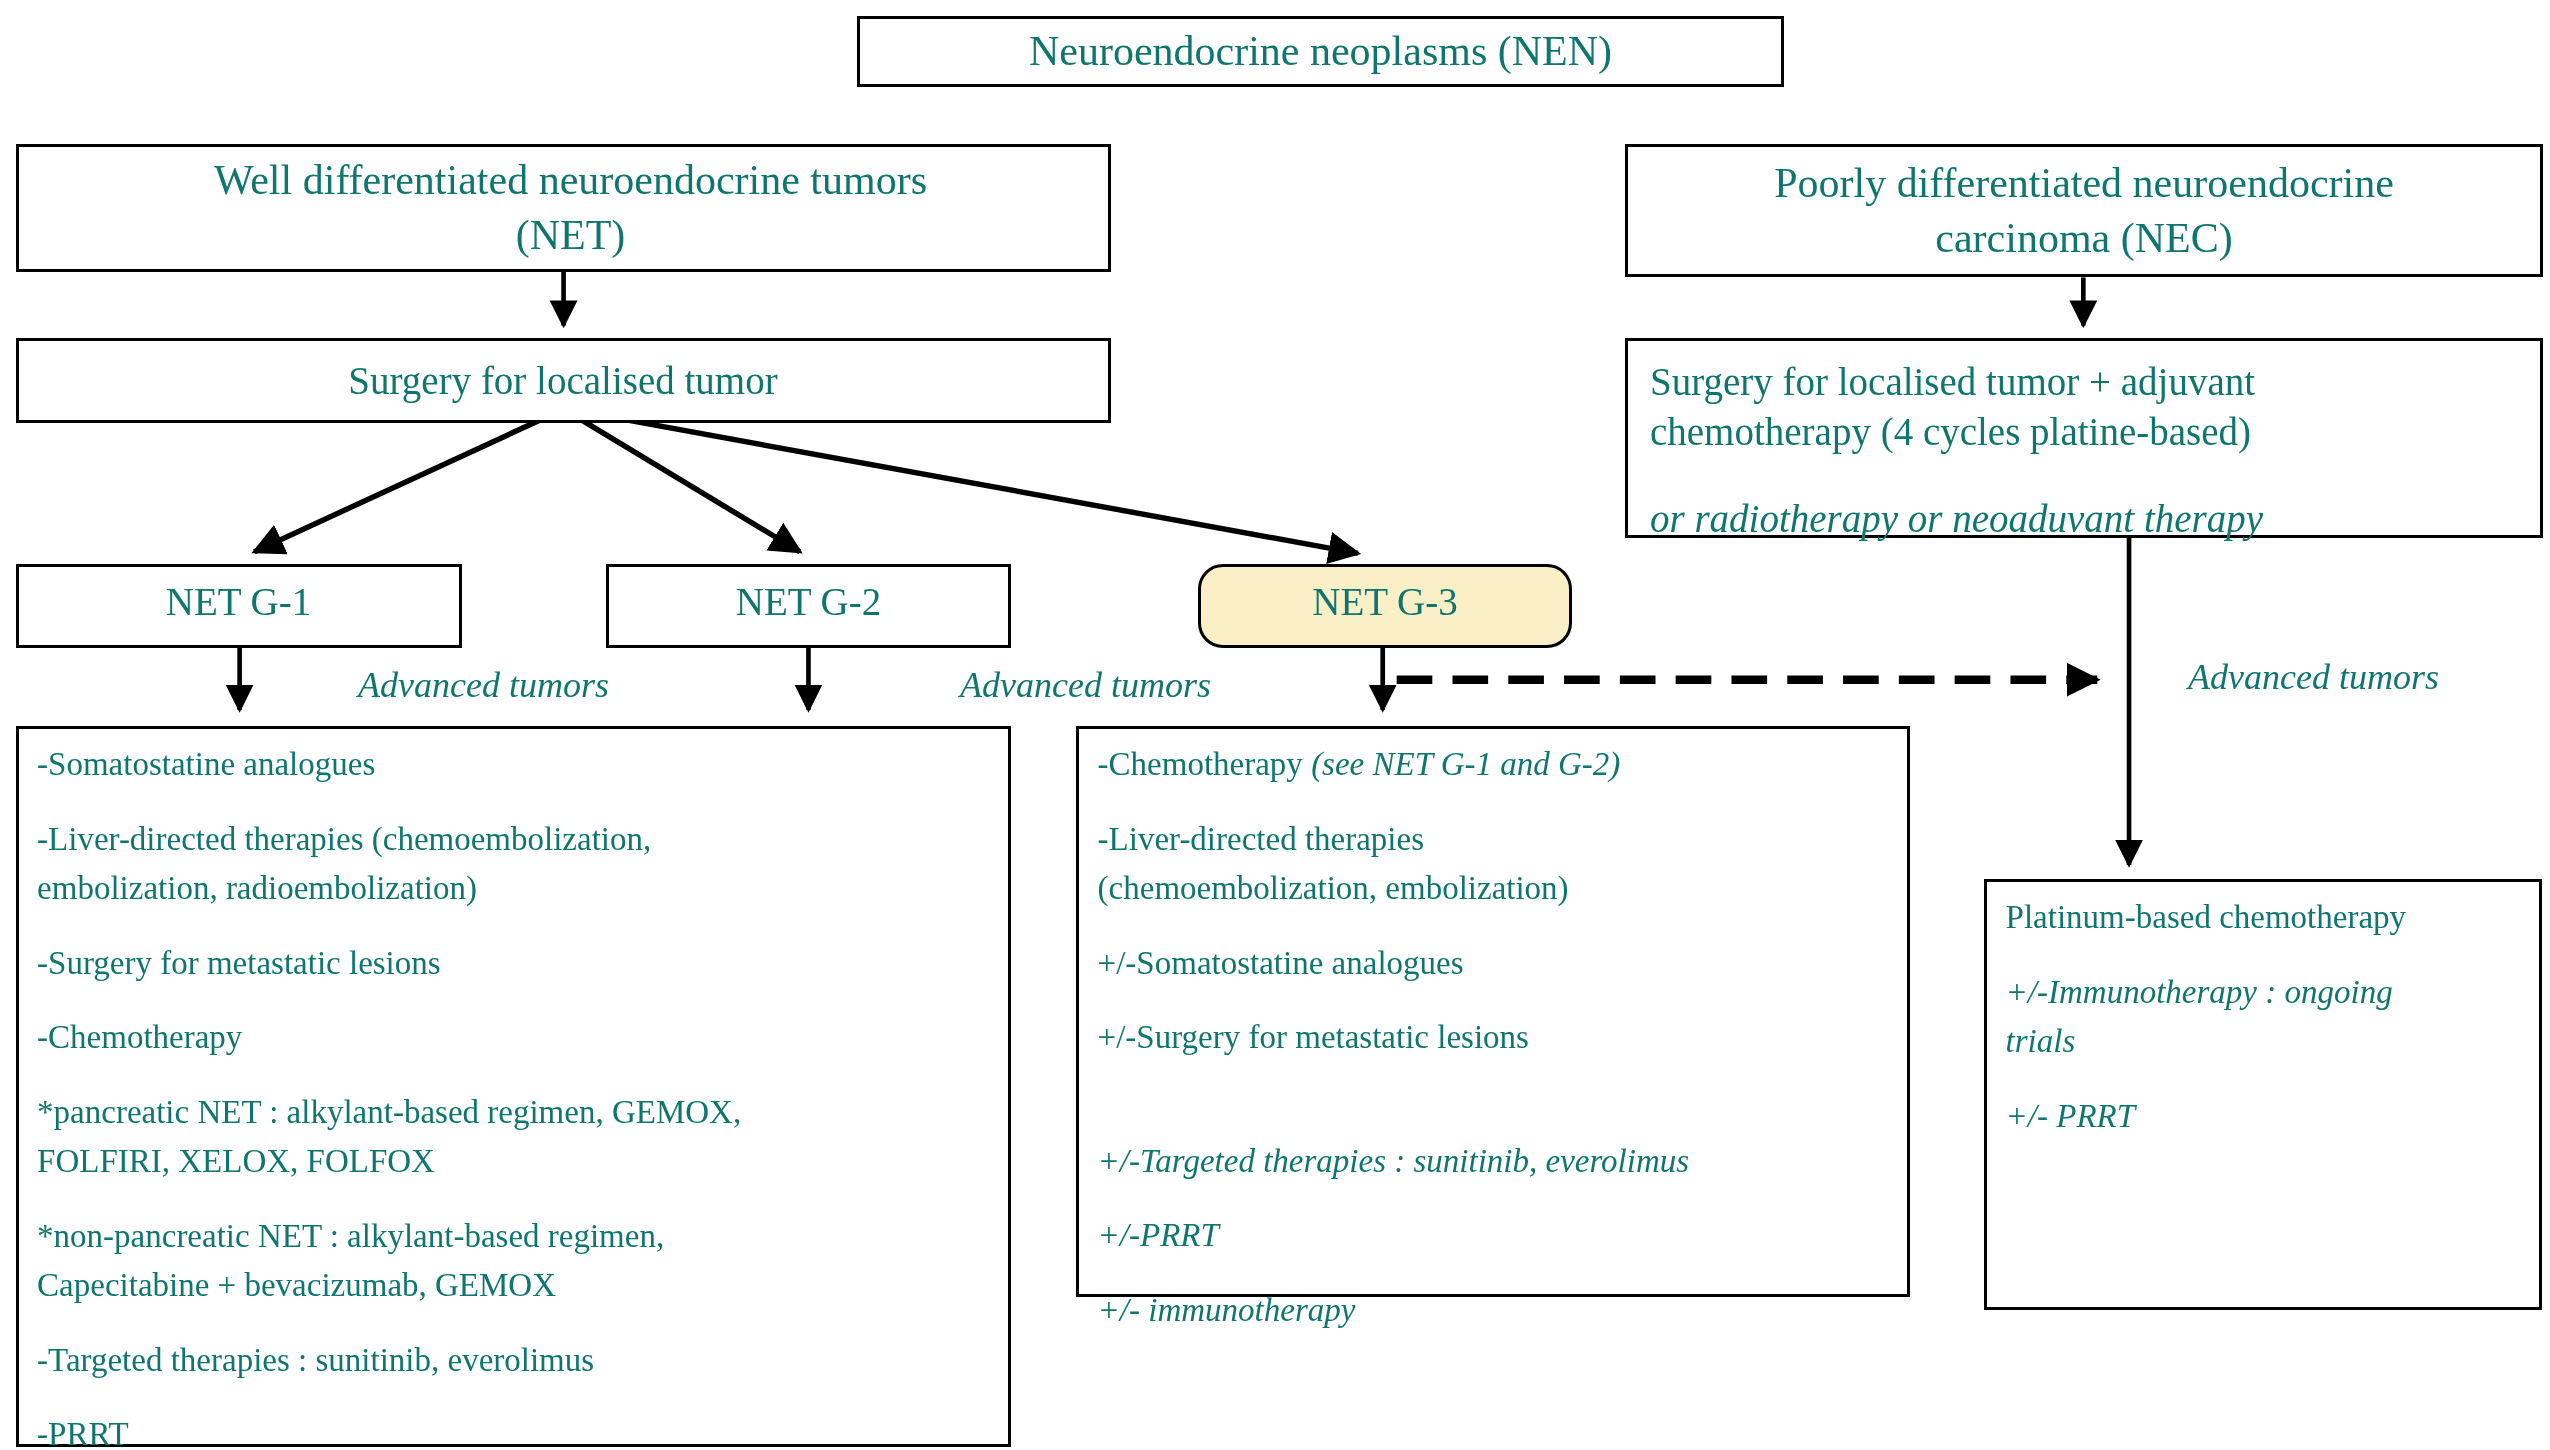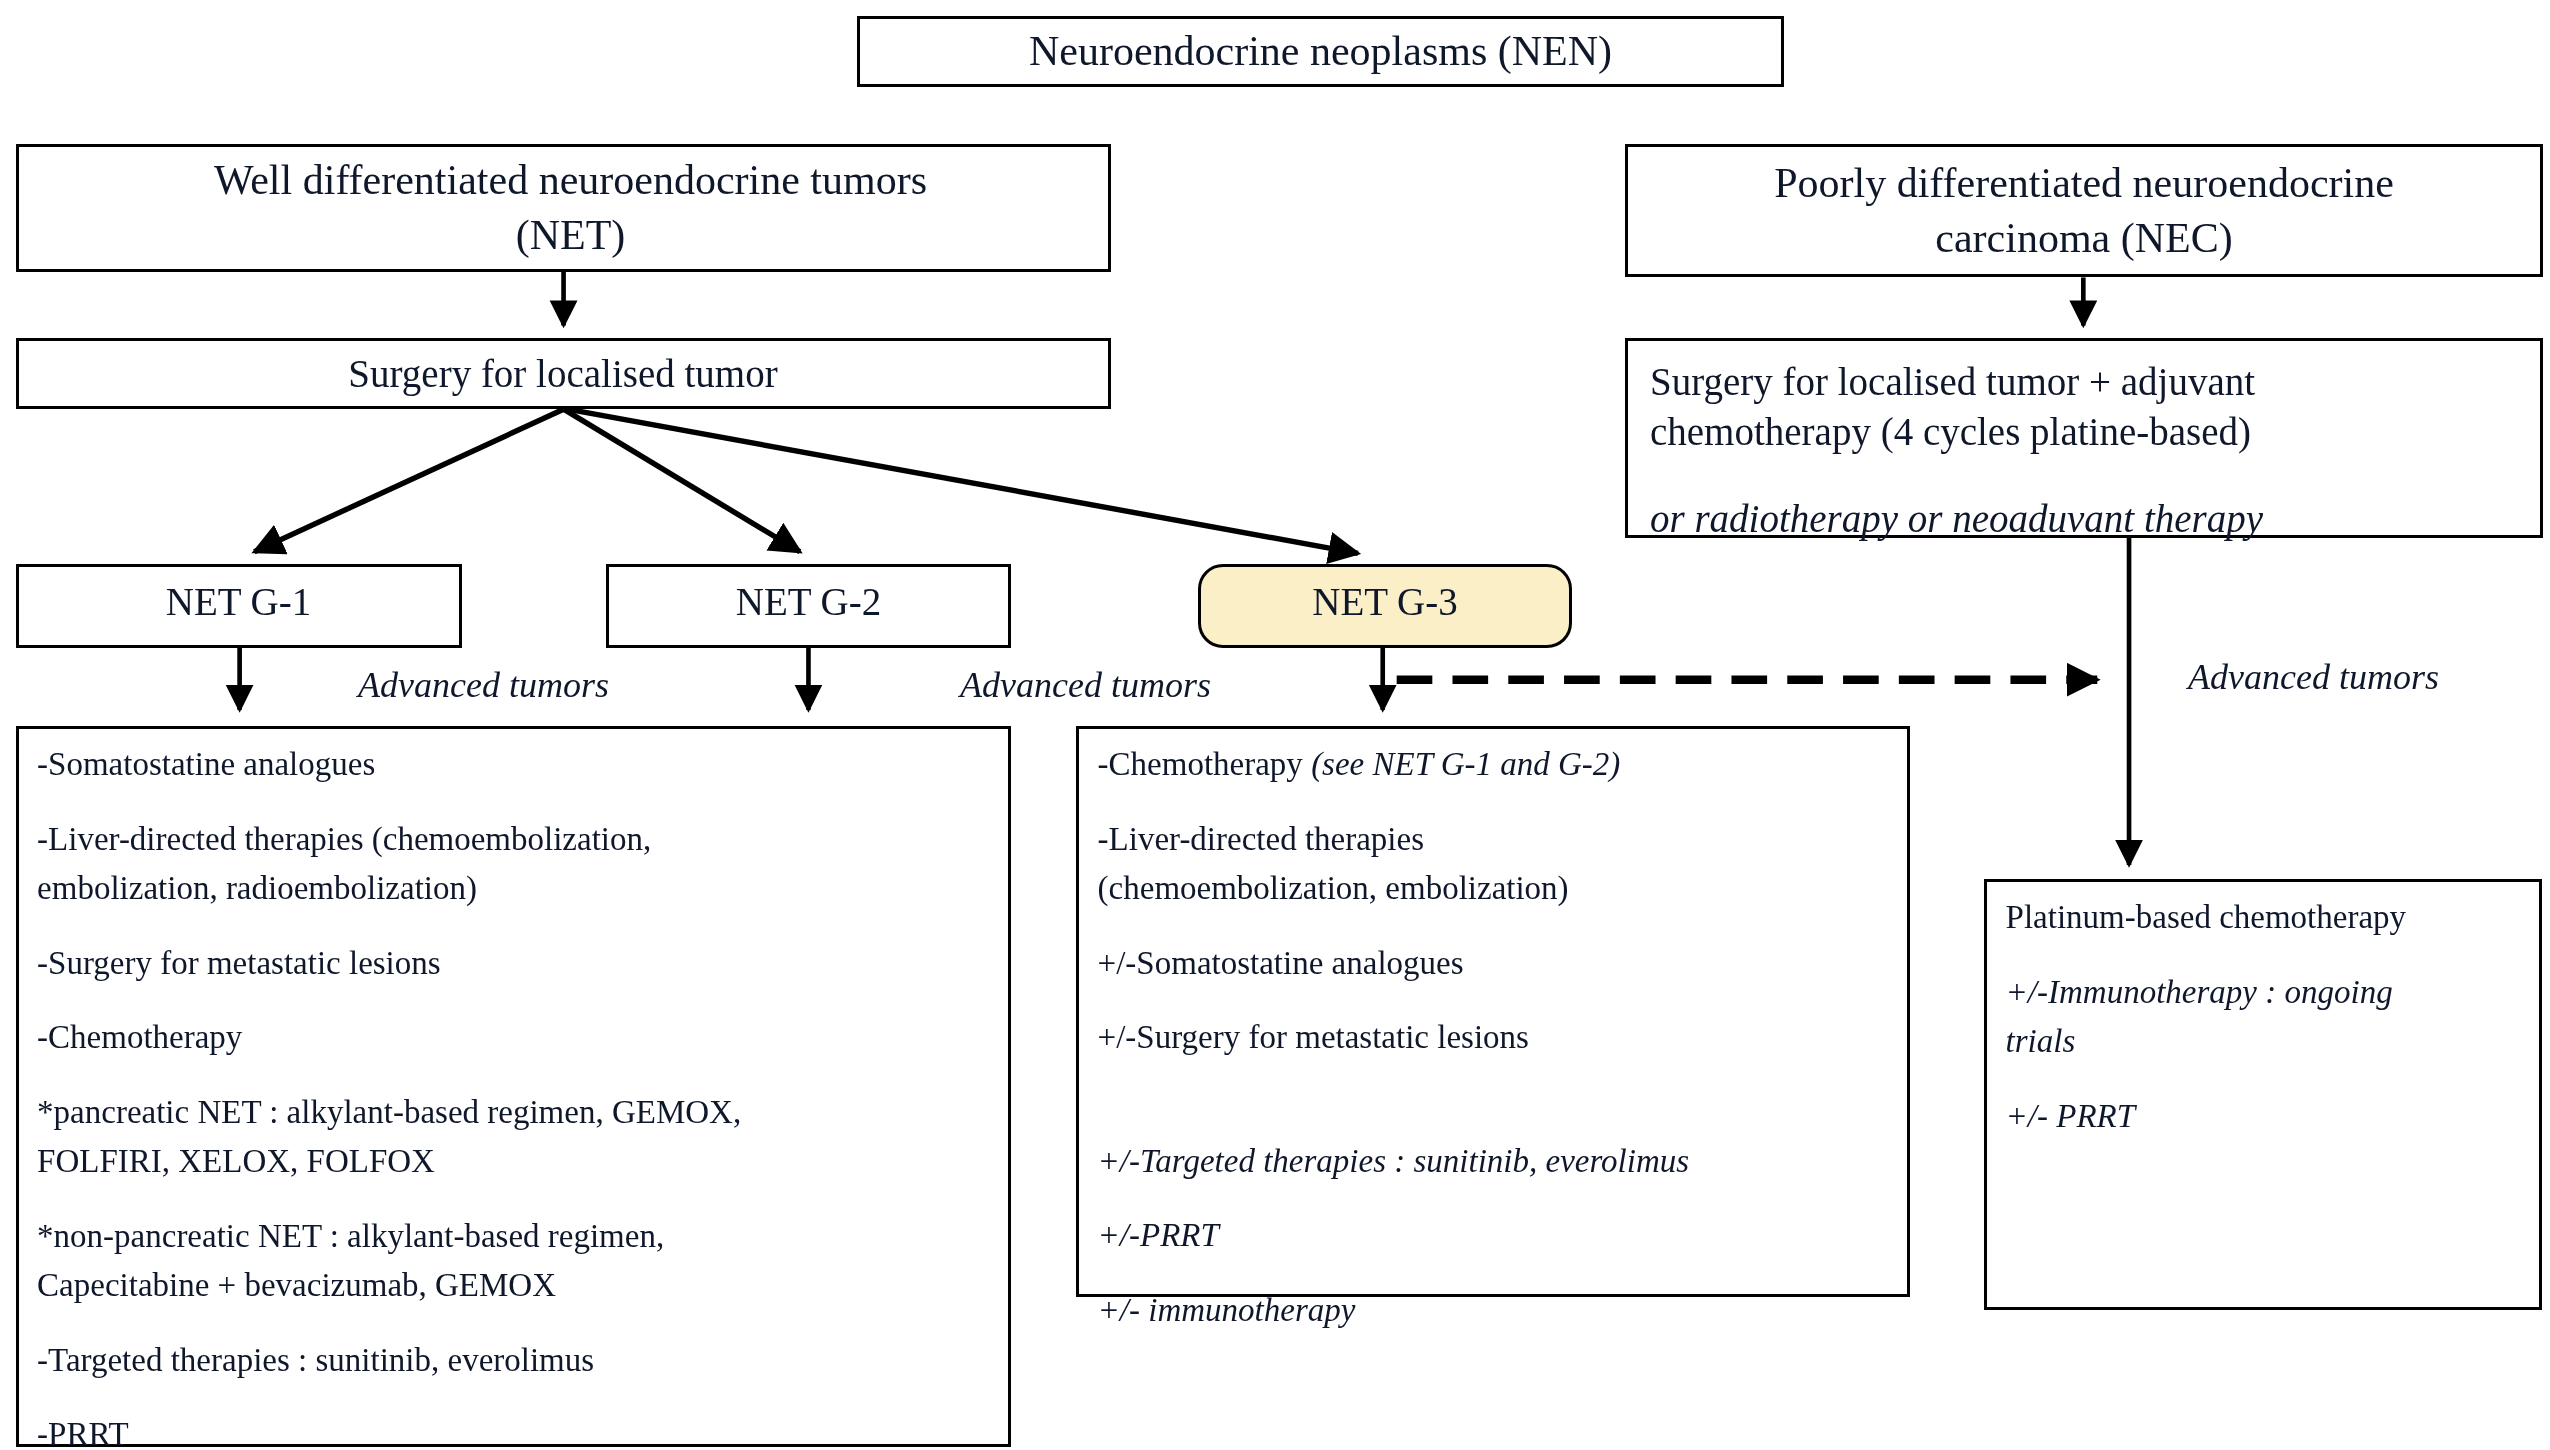--- a/index.html
+++ b/index.html
@@ -1,21 +1,21 @@
 <!DOCTYPE html>
 <html style="font-size:12.4px"><head>
 <meta charset="utf-8">
 <style>
   html,body{margin:0;padding:0;background:#ffffff;}
   #canvas{
     position:relative;
     width:2550px;height:1450px;
     background:#ffffff;
     font-family:"Liberation Serif", serif;
-    color:#0f172a;
+    color:#0f766e;
     overflow:hidden;
   }
   #arrows{position:absolute;left:0;top:0;width:2550px;height:1450px;pointer-events:none;}
   .box{
     position:absolute;
     box-sizing:border-box;
     border:3.9px solid #000;
     background:#fff;
   }
   .thin{border-width:3.1px;}
@@ -89,21 +89,21 @@
   <div class="box hdr" style="left:15.5px;top:144px;width:1095px;height:128px;padding-left:15px;">
     <span>Well differentiated neuroendocrine tumors
 (NET)</span>
   </div>
 
   <div class="box hdr" style="left:1625px;top:144px;width:918px;height:133px;">
     <span>Poorly differentiated neuroendocrine
 carcinoma (NEC)</span>
   </div>
 
-  <div class="box surgery-left" style="left:15.5px;top:338px;width:1095px;height:71px;">
+  <div class="box surgery-left" style="left:15.5px;top:338px;width:1095px;height:85px;">
     <span>Surgery for localised tumor</span>
   </div>
 
   <div class="box surgery-right" style="left:1625px;top:338px;width:918px;height:200px;">
     <div class="main-line">Surgery for localised tumor + adjuvant
 chemotherapy (4 cycles platine-based)</div>
     <div class="alt-line">or radiotherapy or neoaduvant therapy</div>
   </div>
 
   <div class="box gradebox" style="left:15.5px;top:564px;width:446px;height:84px;">

